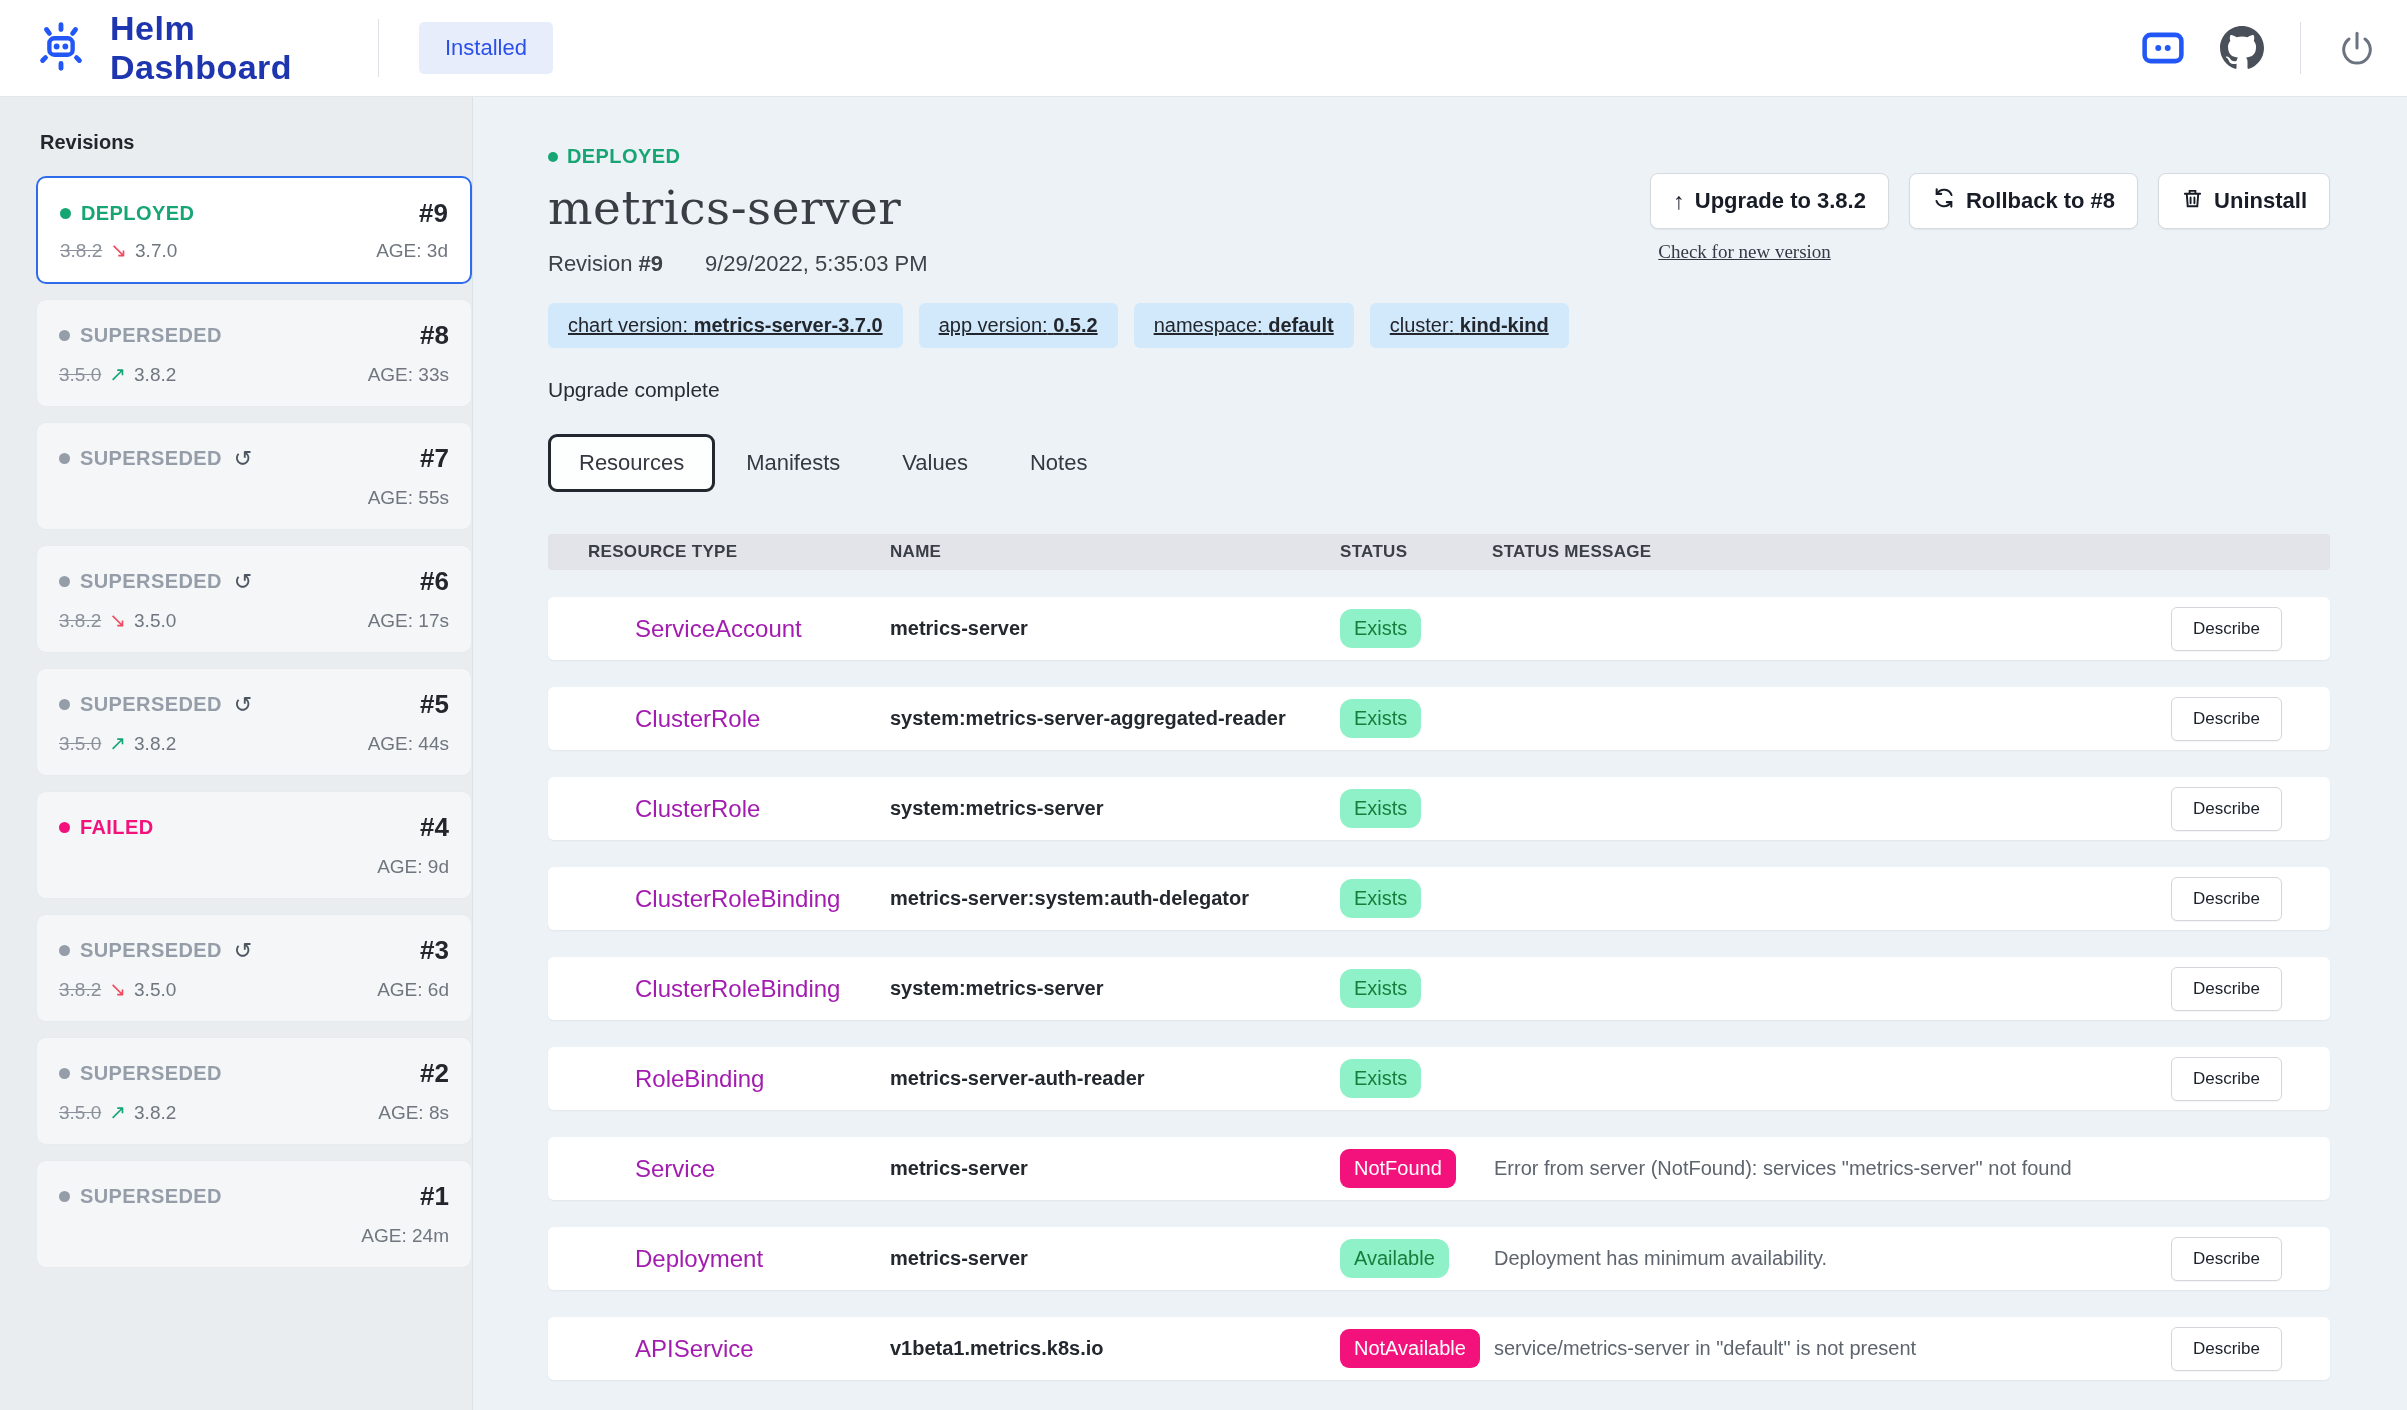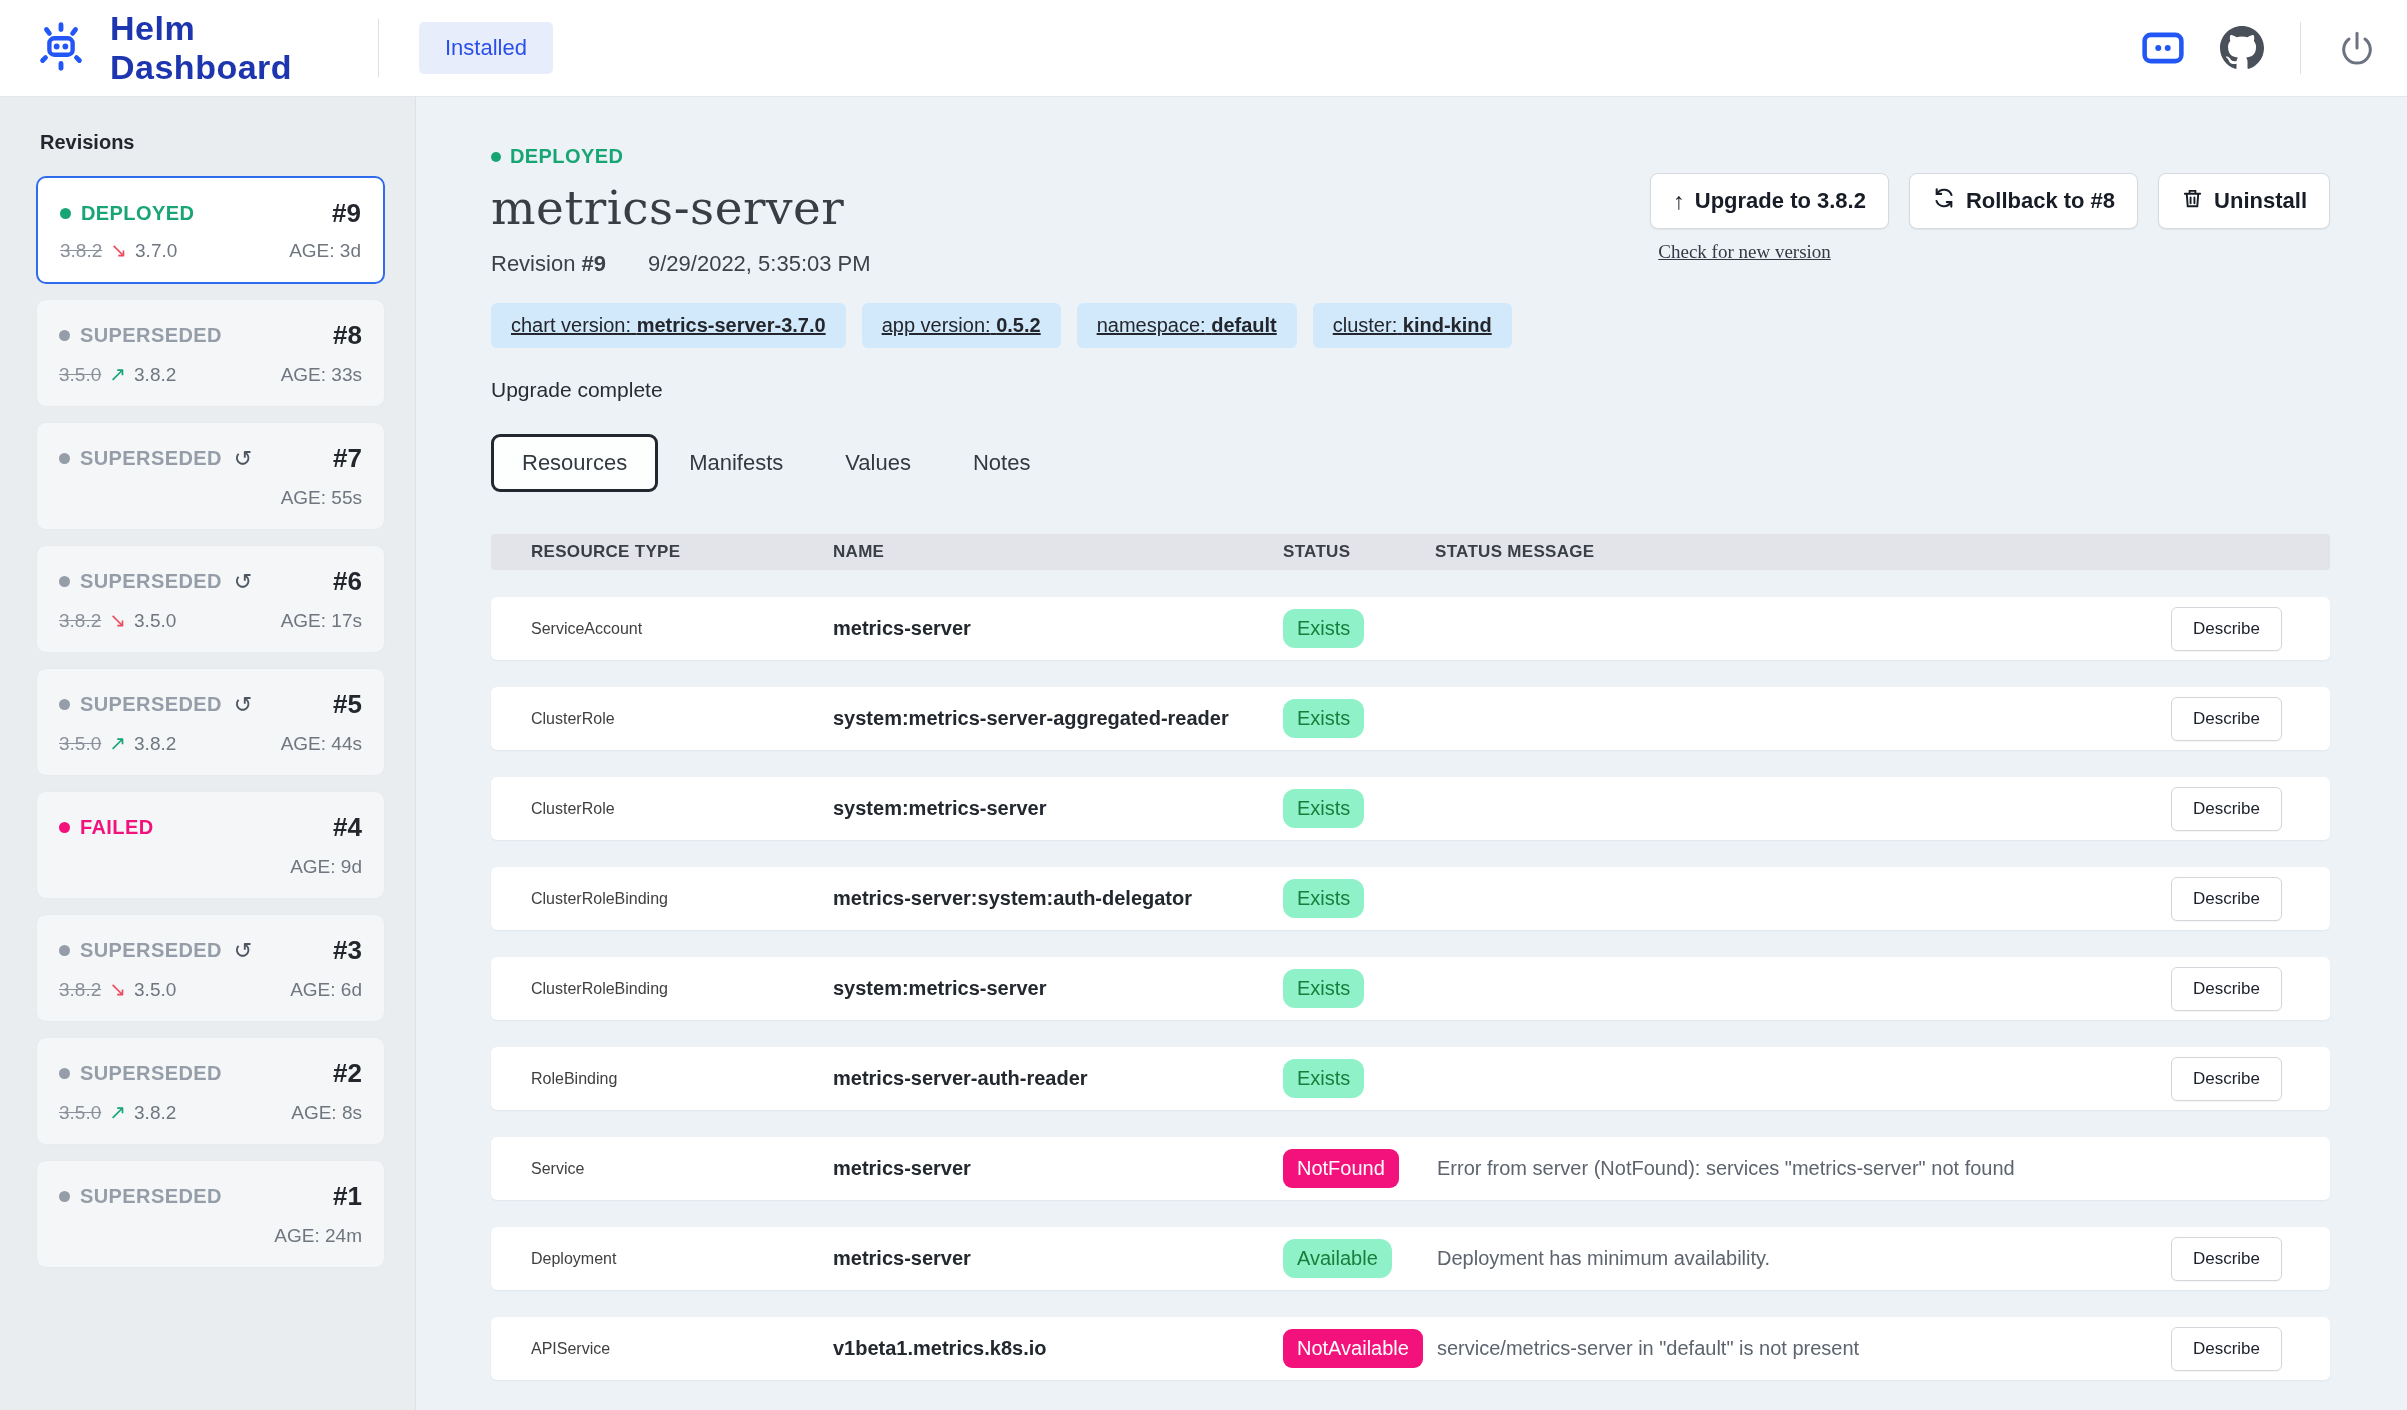--- a/index.html
+++ b/index.html
@@ -22,22 +22,22 @@
     margin-left:40px; background:#e8edfb; color:#2b50e8; font-size:22px;
     padding:13px 26px; border-radius:5px; border:none; cursor:pointer;
     font-family:inherit;
   }
   .topbar-right { margin-left:auto; display:flex; align-items:center; gap:36px; }
   .icon-btn { background:none; border:none; cursor:pointer; display:flex; align-items:center; }
   .topbar-right .sep { width:1px; height:52px; background:#dde1e6; }
   
   .layout { display:flex; height:1313px; }
   .sidebar {
-    width:416px; background:#e9edf0; border-right:1px solid #dde2e7;
-    padding:34px 30px 20px 36px; overflow:hidden;
+    width:473px; background:#e9edf0; border-right:1px solid #dde2e7;
+    padding:34px 0 20px 36px; overflow:hidden;
   }
   .sidebar h2 { font-size:20px; font-weight:bold; color:#23262c; margin:0 0 22px 4px; }
   
   .rev-card {
     background:#f4f6f8; border:1px solid #e7ebee; border-radius:10px;
     height:108px; margin-bottom:15px; padding:20px 22px;
     display:flex; flex-direction:column; justify-content:space-between; cursor:pointer;
   }
   .rev-card.is-selected { background:#ffffff; border:2px solid #2f6bed; }
   .rev-top { display:flex; align-items:center; gap:10px; }
@@ -104,21 +104,21 @@
     font-size:17px; font-weight:bold; color:#3a3e46; letter-spacing:.3px;
   }
   .t-row, .t-head {
     display:grid; grid-template-columns:302px 450px 152px 1fr 120px;
     align-items:center; padding:0 48px 0 40px;
   }
   .t-row {
     background:#ffffff; border-radius:6px; height:63px; margin-top:27px;
     box-shadow:0 1px 2px rgba(16,24,40,.05);
   }
-  .cell-type { font-size:16px; color:#404040; }
+  .cell-type { font-size:24px; color:#a21caf;margin-left:47px; }
   .cell-name { font-size:20px; font-weight:bold; color:#23272e; }
   .badge {
     display:inline-block; padding:8px 14px; border-radius:9px; font-size:20px;
     justify-self:start; white-space:nowrap;
   }
   .badge.state-ok { background:var(--mint); color:#15803d;border-radius:12px; }
   .badge.state-bad { background:var(--pink); color:#ffffff; }
   .cell-msg { font-size:20px; color:#5d646e; padding-left:2px; }
   .describe-btn {
     justify-self:end; background:#fff; border:1px solid #d3d7dc; border-radius:6px;

